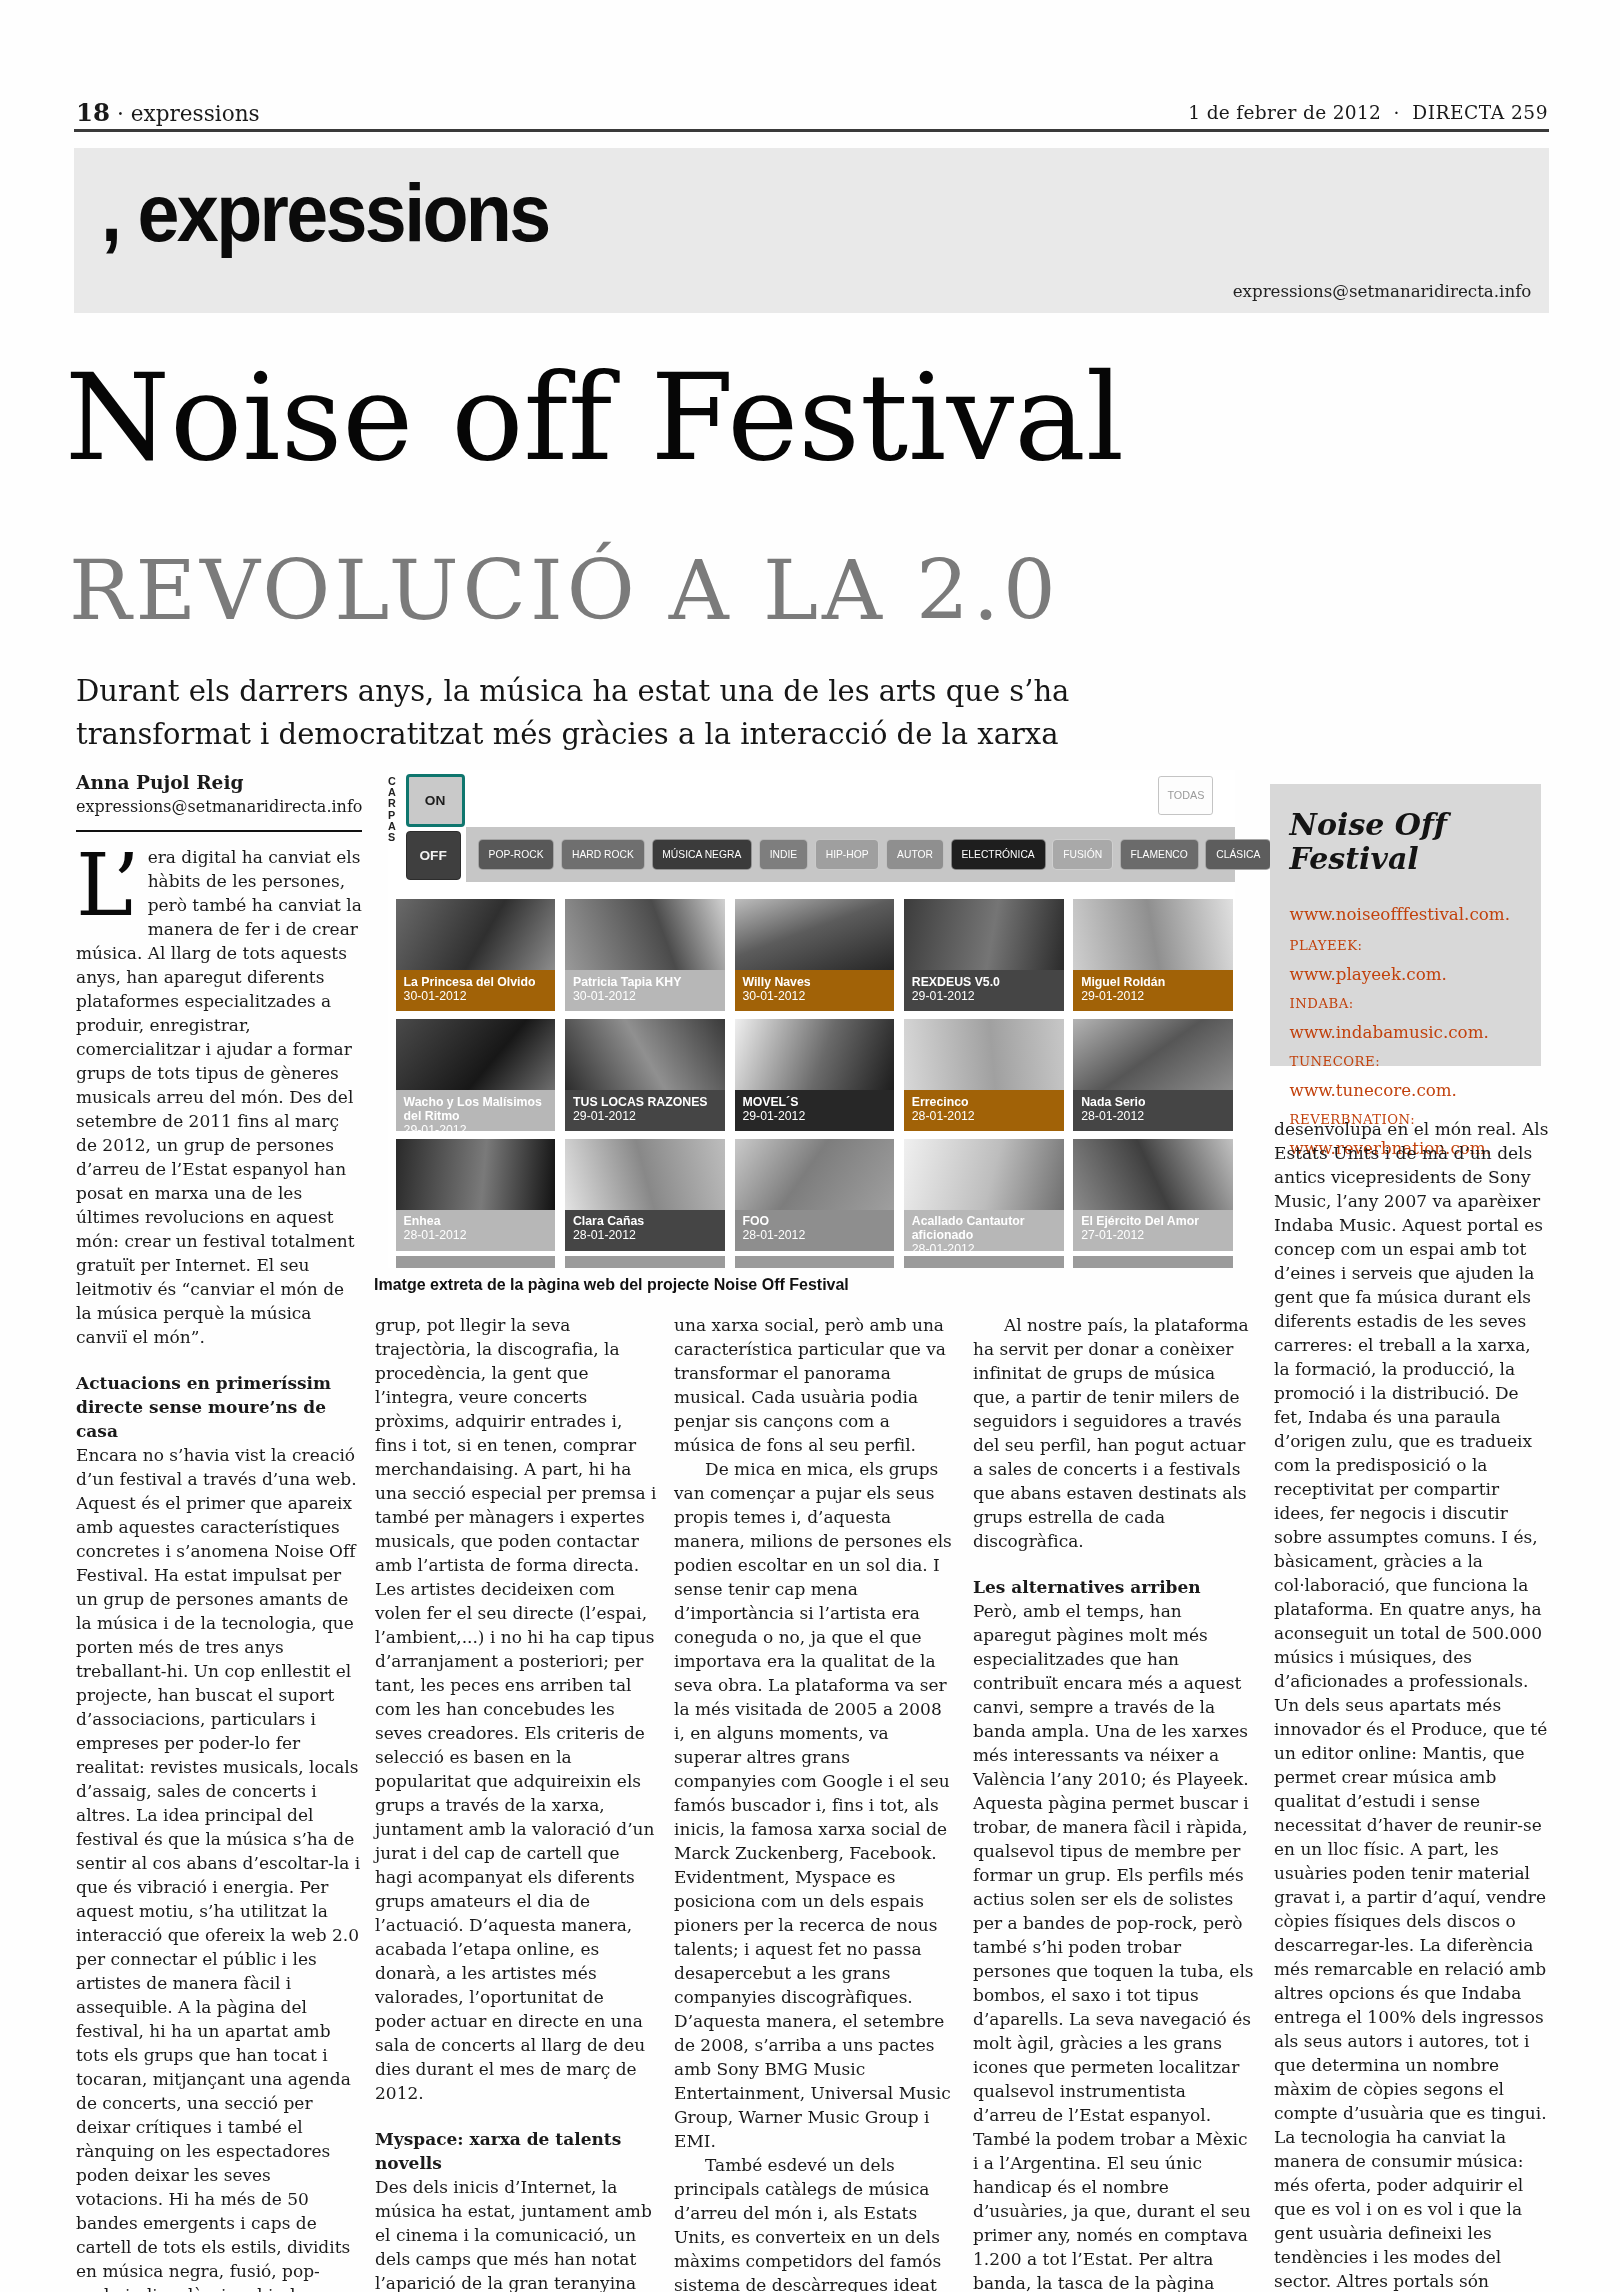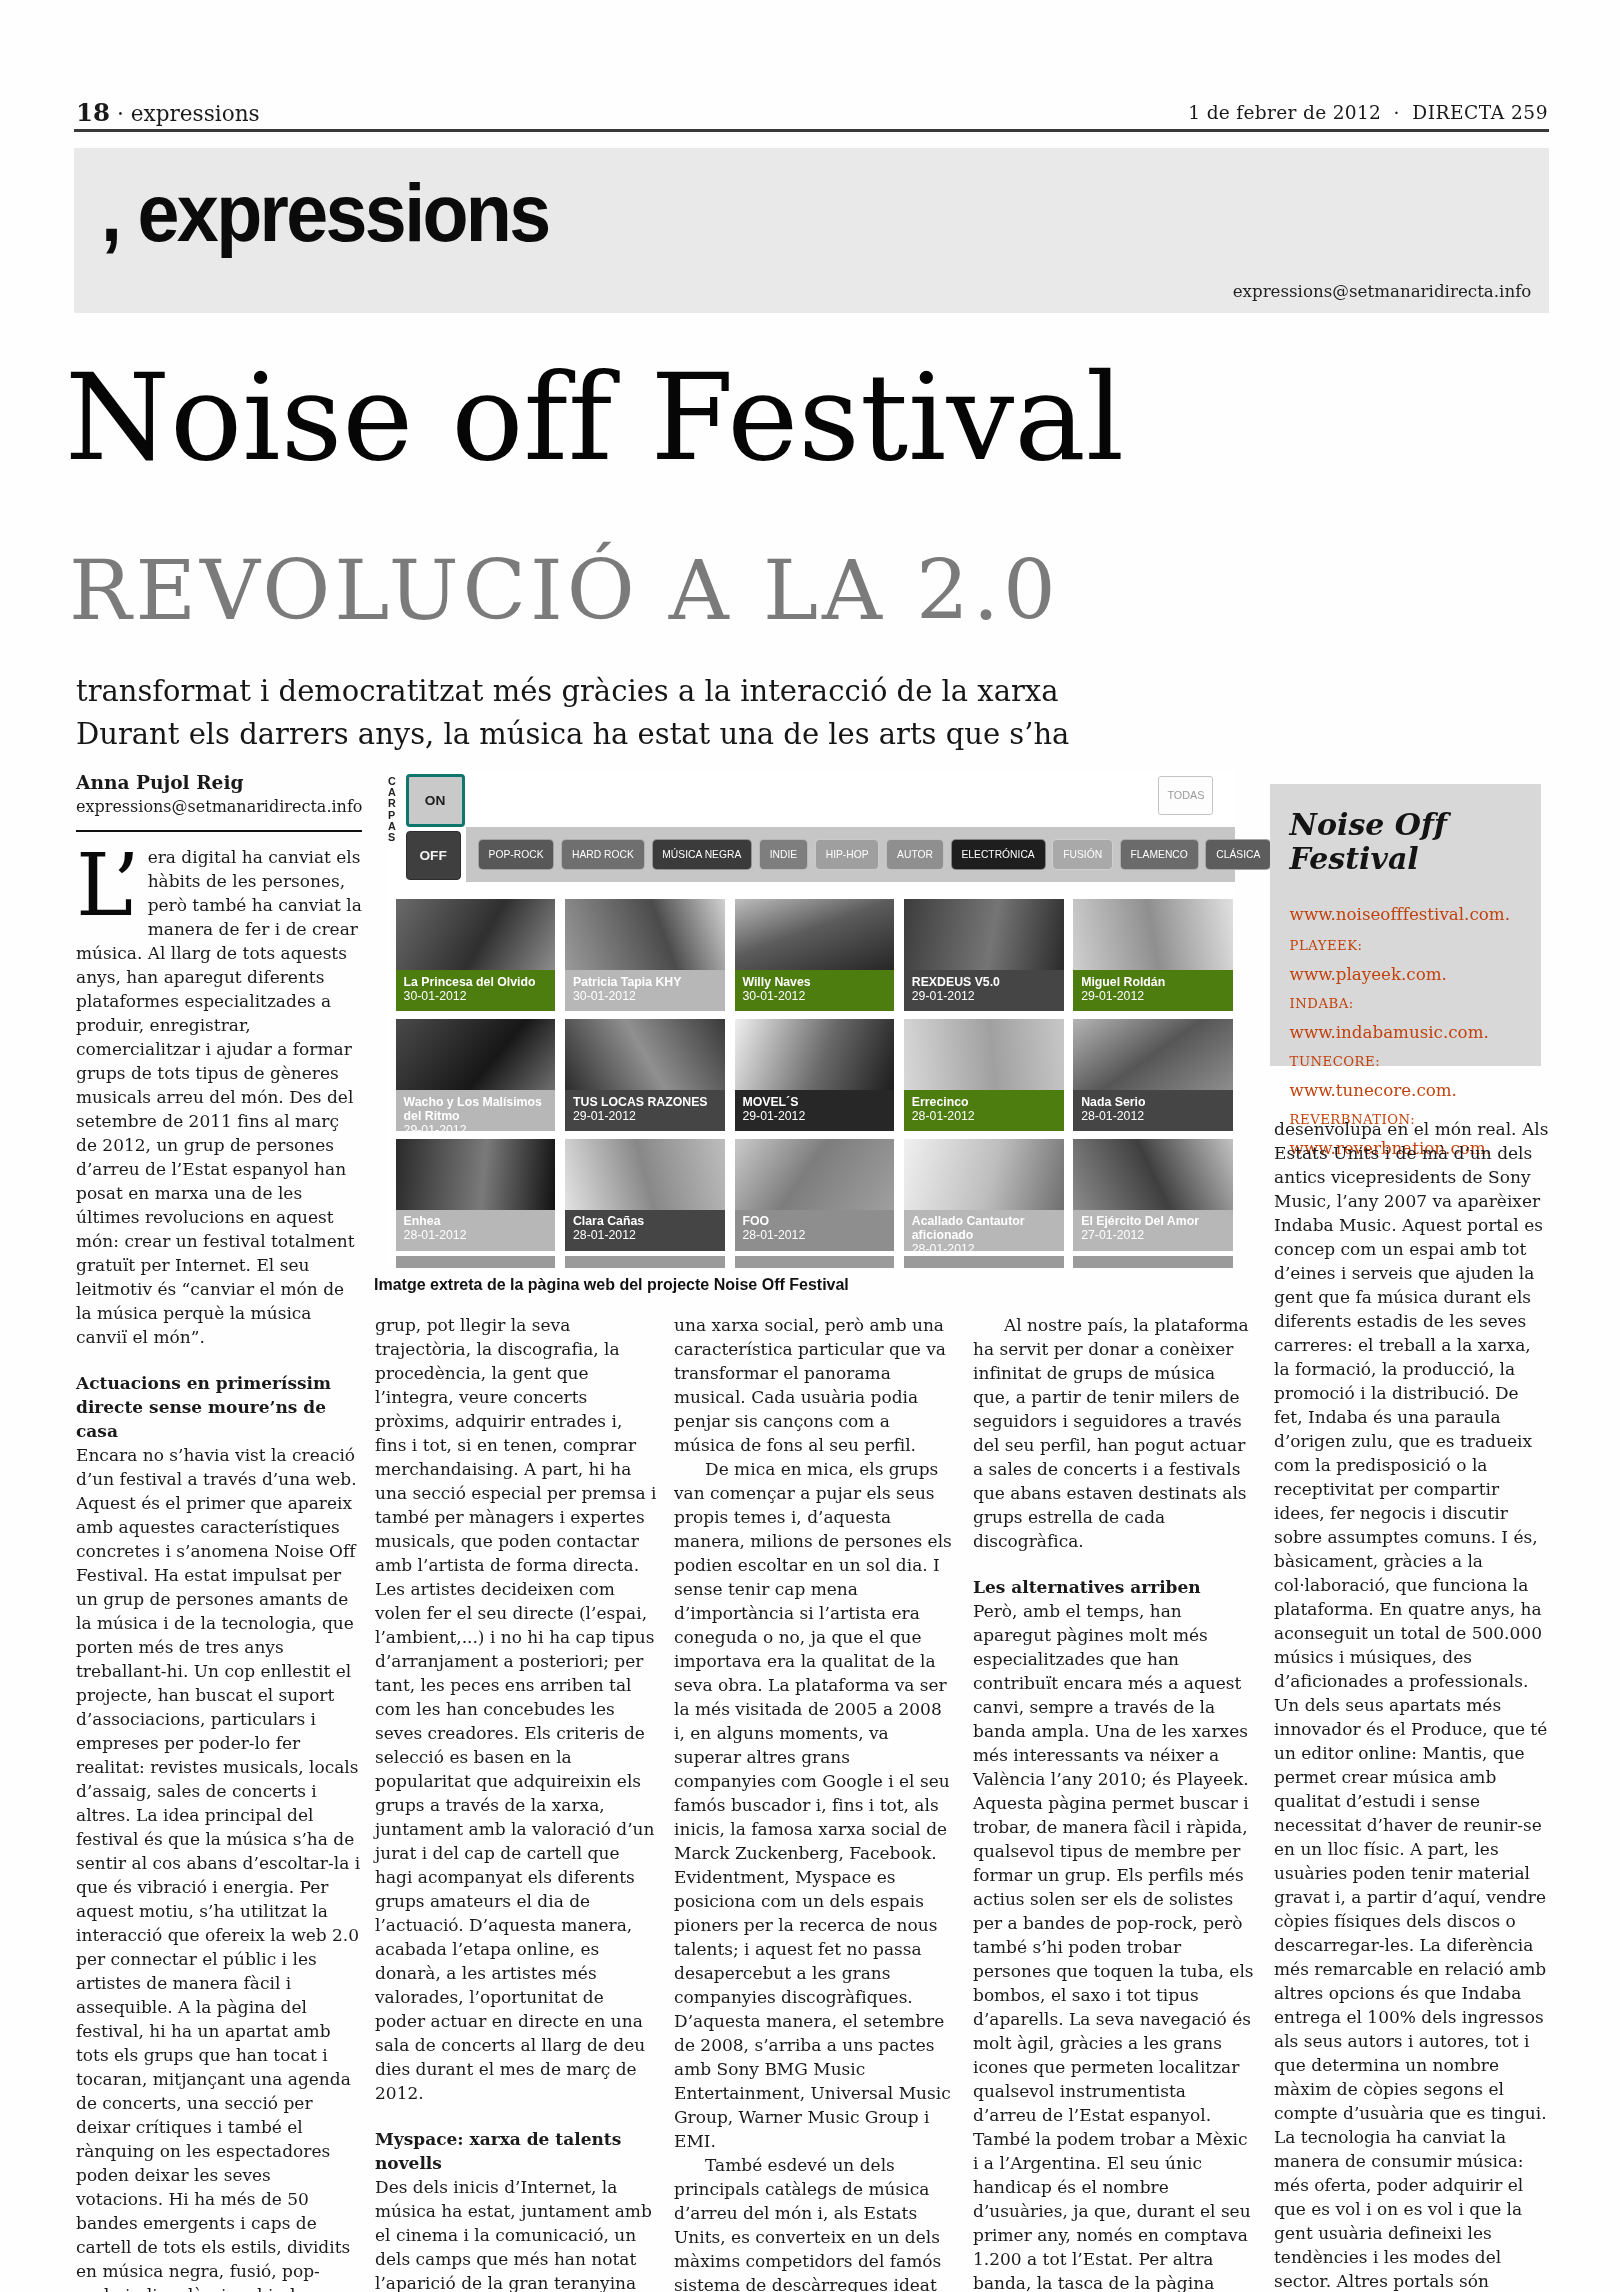--- a/index.html
+++ b/index.html
@@ -91,21 +91,21 @@
   .vid:nth-child(10) .ph{background:linear-gradient(145deg,#b4b4b4,#565656 50%,#8e8e8e);}
   .vid:nth-child(11) .ph{background:linear-gradient(95deg,#2a2a2a,#7a7a7a 55%,#121212);}
   .vid:nth-child(12) .ph{background:linear-gradient(75deg,#e3e3e3,#888 50%,#bdbdbd);}
   .vid:nth-child(13) .ph{background:linear-gradient(125deg,#cacaca,#7d7d7d 45%,#9f9f9f);}
   .vid:nth-child(14) .ph{background:linear-gradient(105deg,#f0f0f0,#bdbdbd 55%,#6f6f6f);}
   .vid:nth-child(15) .ph{background:linear-gradient(65deg,#8b8b8b,#3f3f3f 50%,#c2c2c2);}
   .cap{height:41px;padding:4.9px 7.8px;box-sizing:border-box;color:#fff;
        font-family:"Liberation Sans",sans-serif;}
   .vn{font-weight:bold;font-size:12.3px;line-height:14px;}
   .vd{font-size:12.3px;line-height:14.7px;}
-  .t-d .cap{background:#4d7c0f;}
+  .t-d .cap{background:#a16207;}
   .t-d2 .cap{background:#454545;}
   .t-l .cap{background:#b7b7b7;}
   .t-b .cap{background:#272727;}
   .t-m .cap{background:#8e8e8e;}
   .sliver{position:absolute;left:7.8px;right:2px;bottom:0;display:grid;
           grid-template-columns:repeat(5,1fr);gap:9.8px;}
   .sliver div{height:11.8px;background:#9b9b9b;}
   .shot-caption{position:absolute;left:374px;top:1276px;font-family:"Liberation Sans",sans-serif;
                 font-weight:bold;font-size:16px;color:#111;}
 
@@ -134,22 +134,22 @@
   <div class="toprule"></div>
 
   <div class="masthead">
     <div class="mh-title">, expressions</div>
     <div class="mh-email">expressions@setmanaridirecta.info</div>
   </div>
 
   <div class="headline">Noise off Festival</div>
   <div class="deck">REVOLUCIÓ A LA 2.0</div>
   <div class="lede">
+    <div>Durant els darrers anys, la música ha estat una de les arts que s’ha</div>
     <div>transformat i democratitzat més gràcies a la interacció de la xarxa</div>
-    <div>Durant els darrers anys, la música ha estat una de les arts que s’ha</div>
   </div>
 
   <div class="byline">
     <div class="by-author">Anna Pujol Reig</div>
     <div class="by-email">expressions@setmanaridirecta.info</div>
     <div class="by-rule"></div>
   </div>
 
   <div class="col c1">
     <p><span class="dropcap">L’</span><span>era digital ha canviat els hàbits de les persones, però també ha canviat la manera de fer i de crear música. Al llarg de tots aquests anys, han aparegut diferents plataformes especialitzades a produir, enregistrar, comercialitzar i ajudar a formar grups de tots tipus de gèneres musicals arreu del món. Des del setembre de 2011 fins al març de 2012, un grup de persones d’arreu de l’Estat espanyol han posat en marxa una de les últimes revolucions en aquest món: crear un festival totalment gratuït per Internet. El seu leitmotiv és “canviar el món de la música perquè la música canviï el món”.</span></p>

